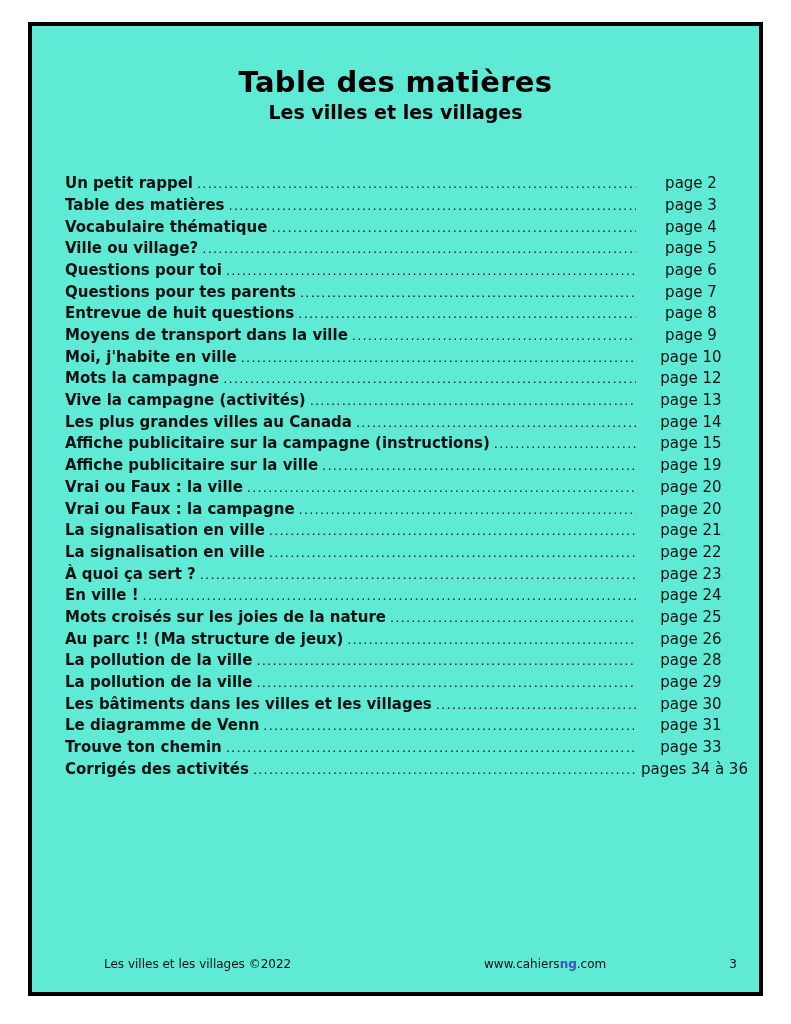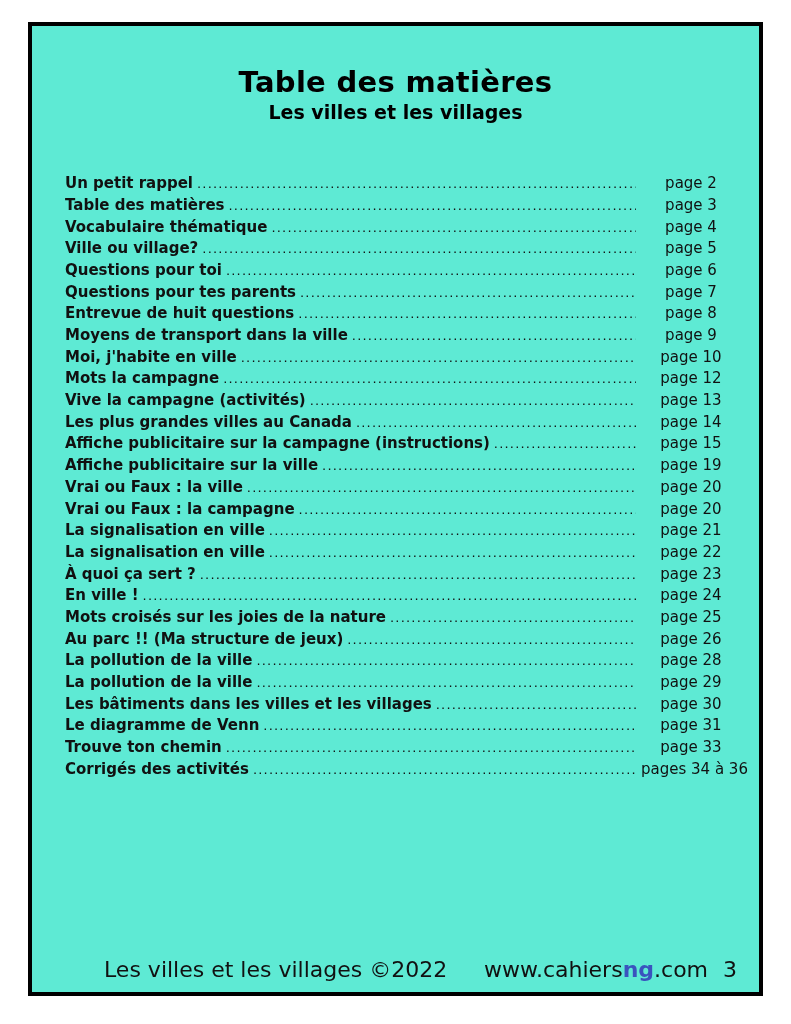--- a/index.html
+++ b/index.html
@@ -72,21 +72,21 @@
     text-align: center;
     color: #111111;
     margin-top: 18px;
   }
   .footer {
     position: absolute;
     left: 0;
     right: 0;
     bottom: 11px;
     height: 24px;
-    font-size: 22px;
+    font-size: 12px;
     color: #111111;
   }
   .footer-copyright { position: absolute; left: 72px; }
   .footer-website   { position: absolute; left: 452px; }
   .footer-pageno    { position: absolute; right: 22px; }
   .website-highlight { font-weight: 700; }
 </style>
 </head>
 <body>
 

